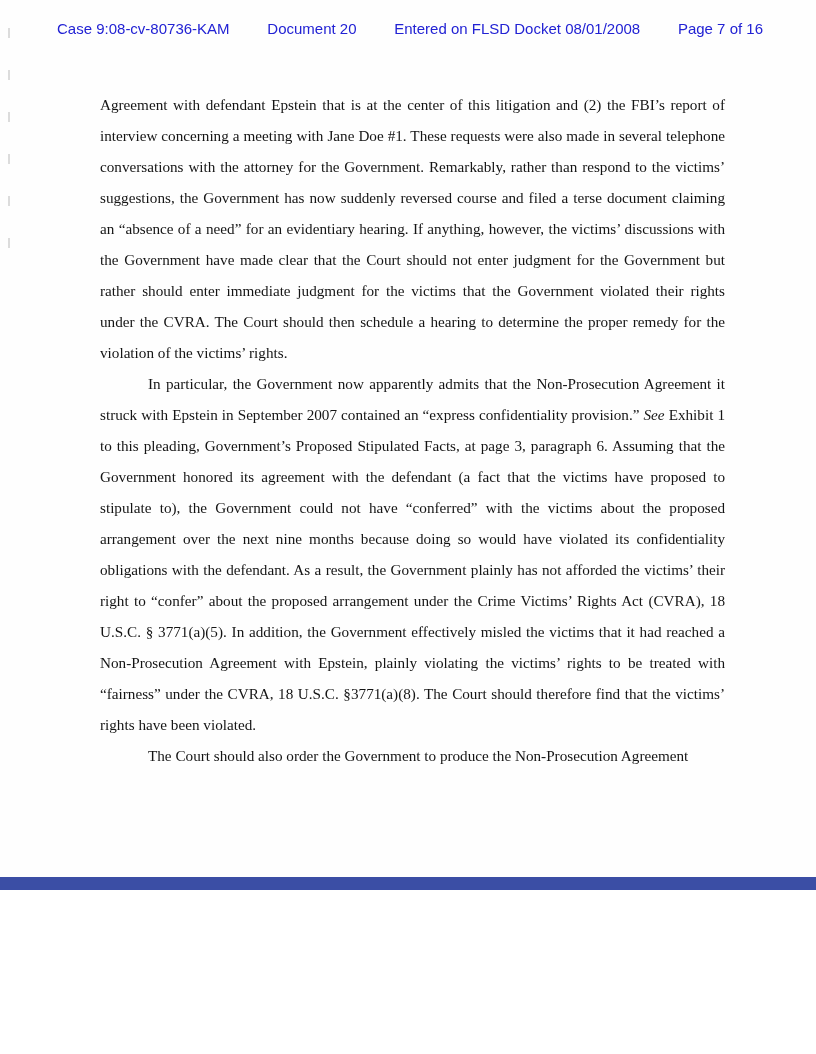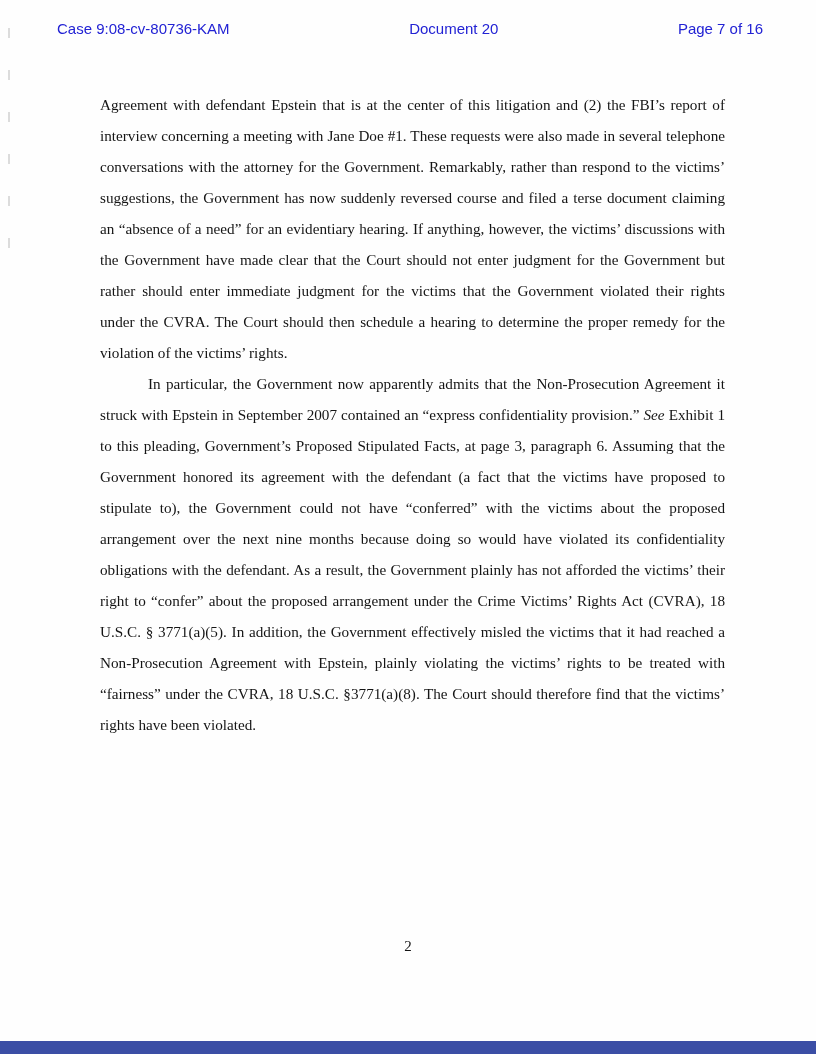--- a/index.html
+++ b/index.html
@@ -6,21 +6,21 @@
   html, body { margin: 0; padding: 0; }
   body {
     width: 816px;
     height: 1054px;
     background: #ffffff;
     font-family: "Liberation Serif", serif;
   }
   .page {
     position: relative;
     width: 816px;
-    height: 1054px;
+    height: 890px;
     background: #fefefe;
     overflow: hidden;
   }
   
   .scan-artifacts {
     position: absolute;
     left: 8px;
     top: 28px;
     width: 2px;
     height: 240px;
@@ -76,25 +76,27 @@
 </head>
 <body>
 
 <div class="page">
 
   <div class="scan-artifacts"></div>
 
   <header class="docket-header">
     <span>Case 9:08-cv-80736-KAM</span>
     <span>Document 20</span>
+    <span>Entered on FLSD Docket 08/01/2008</span>
     <span>Page 7 of 16</span>
   </header>
 
   <main class="body-text">
     <p class="para"><span>Agreement with defendant Epstein that is at the center of this litigation and (2) the FBI’s report of interview concerning a meeting with Jane Doe #1.  These requests were also made in several telephone conversations with the attorney for the Government.  Remarkably, rather than respond to the victims’ suggestions, the Government has now suddenly reversed course and filed a terse document claiming an “absence of a need” for an evidentiary hearing.  If anything, however, the victims’ discussions with the Government have made clear that the Court should not enter judgment for the Government but rather should enter immediate judgment for the victims that the Government violated their rights under the CVRA.  The Court should then schedule a hearing to determine the proper remedy for the violation of the victims’ rights.</span></p>
     <p class="para indent"><span>In particular, the Government now apparently admits that the Non-Prosecution Agreement it struck with Epstein in September 2007 contained an “express confidentiality provision.”  </span><em class="cite">See</em><span> Exhibit 1 to this pleading, Government’s Proposed Stipulated Facts, at page 3, paragraph 6.  Assuming that the Government honored its agreement with the defendant (a fact that the victims have proposed to stipulate to), the Government could not have “conferred” with the victims about the proposed arrangement over the next nine months because doing so would have violated its confidentiality obligations with the defendant.  As a result, the Government plainly has not afforded the victims’ their right to “confer” about the proposed arrangement under the Crime Victims’ Rights Act (CVRA), 18 U.S.C. § 3771(a)(5).  In addition, the Government effectively misled the victims that it had reached a Non-Prosecution Agreement with Epstein, plainly violating the victims’ rights to be treated with “fairness” under the CVRA, 18 U.S.C. §3771(a)(8).  The Court should therefore find that the victims’ rights have been violated.</span></p>
+    <p class="para indent"><span>The Court should also order the Government to produce the Non-Prosecution Agreement</span></p>
   </main>
 
   <div class="page-number">2</div>
 
   <div class="bottom-bar"></div>
 
 </div>
 
 </body></html>

